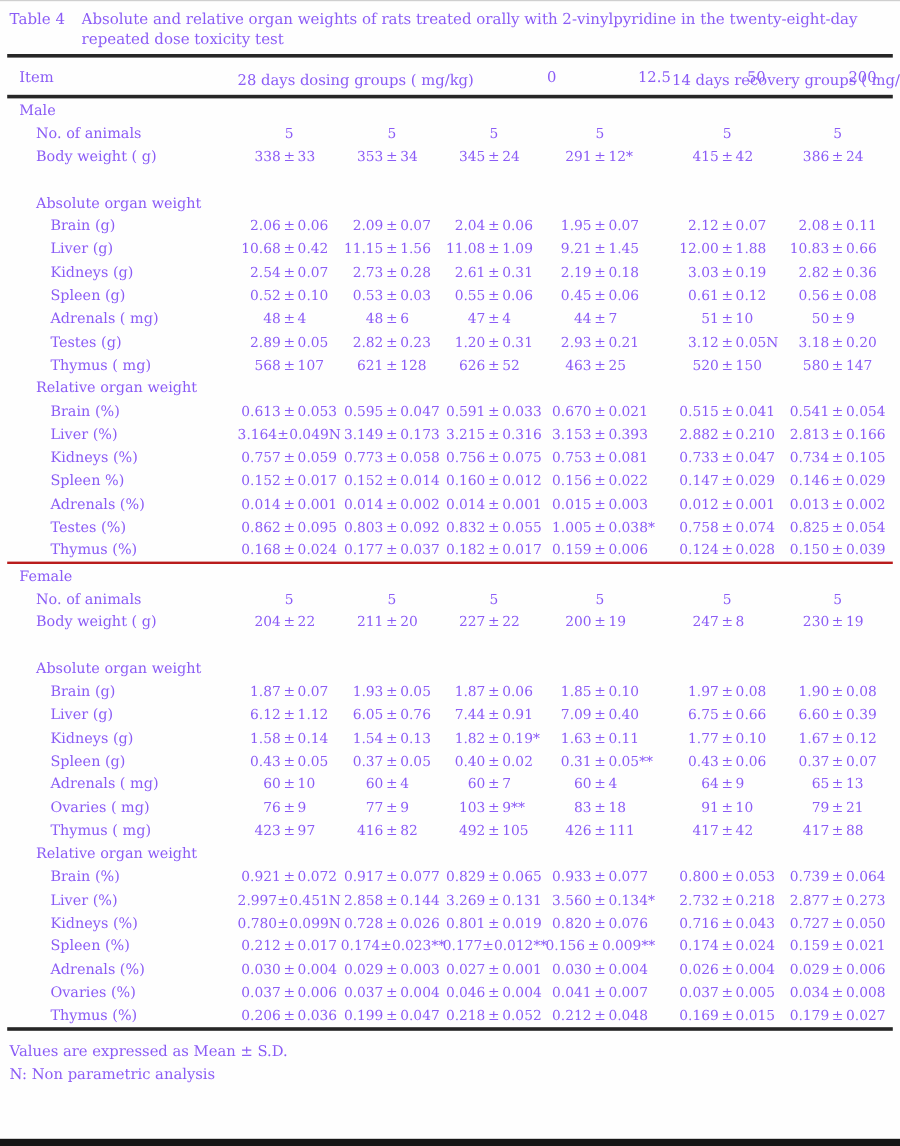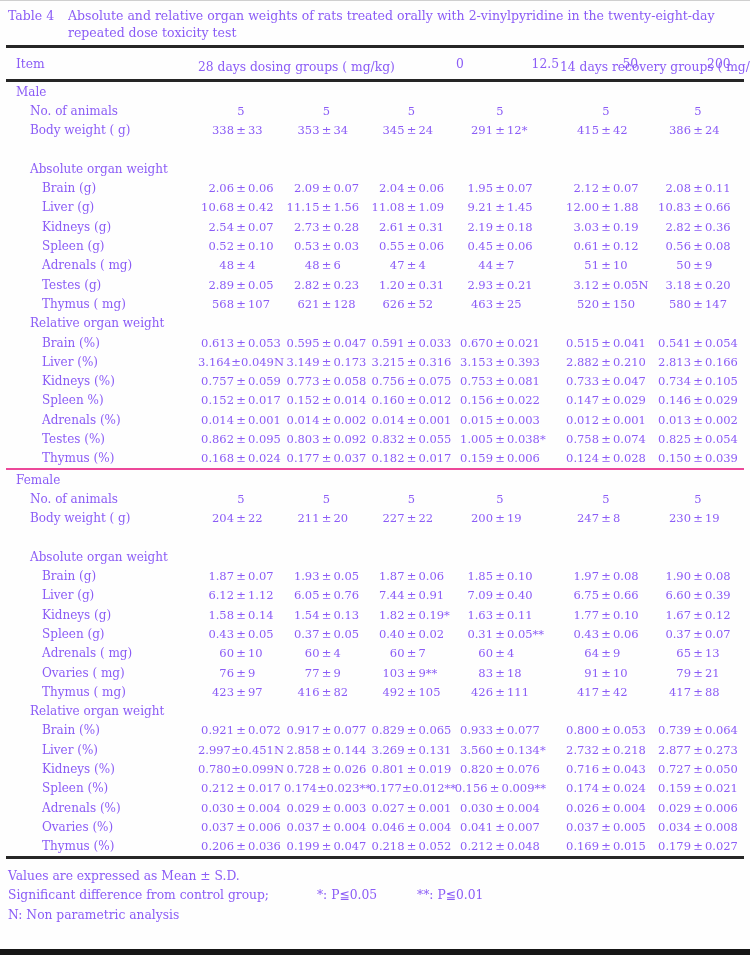--- a/index.html
+++ b/index.html
@@ -28,21 +28,21 @@
   }
   .item-head{align-self:center;padding-left:10px;}
   .group{display:flex;flex-direction:row;}
   .gl{height:26px;display:flex;align-items:flex-end;justify-content:center;padding-bottom:5px;white-space:nowrap;}
   .gu{height:2px;background:#8f8f8f;}
   .g1 .gu{margin-left:22px;}
   .doses{display:flex;height:31px;align-items:center;}
   .d{text-align:center;}
   .cw1{width:86px}.cw2{width:85px}.cw3{width:85px}.cw4{width:92px}.cw5{width:92px}.cw6{width:92px}
   
-  .section + .section{border-top:2px solid #ec4899;}
+  .section + .section{border-top:2px solid #b91c1c;}
   .trow{
     display:grid;
     grid-template-columns:192px 86px 85px 85px 92px 14px 92px 92px;
     align-items:center;height:19.3px;
   }
   .trow.spacer > div{visibility:hidden;}
   .cell{overflow:visible;}
   .label{font-size:12px;white-space:nowrap;}
   .label.ind0{padding-left:10px;}
   .label.ind1{padding-left:24px;}
@@ -1242,22 +1242,17 @@
               <span class="pm">±</span>
               <span class="sd">0.027</span>
             </div>
   </div>
         </div>
       </div>
   </div>
 
   <div class="footnotes">
     <div class="fn">Values are expressed as Mean ± S.D.</div>
-    <div class="fn">
-      <span>Significant difference from control group;</span>
-      <span class="fn-sig">*: P≦0.05</span>
-      <span class="fn-sig2">**: P≦0.01</span>
-    </div>
     <div class="fn">N: Non parametric analysis</div>
   </div>
 
   <div class="bottom-bar"></div>
 </div>
 
 </body></html>

